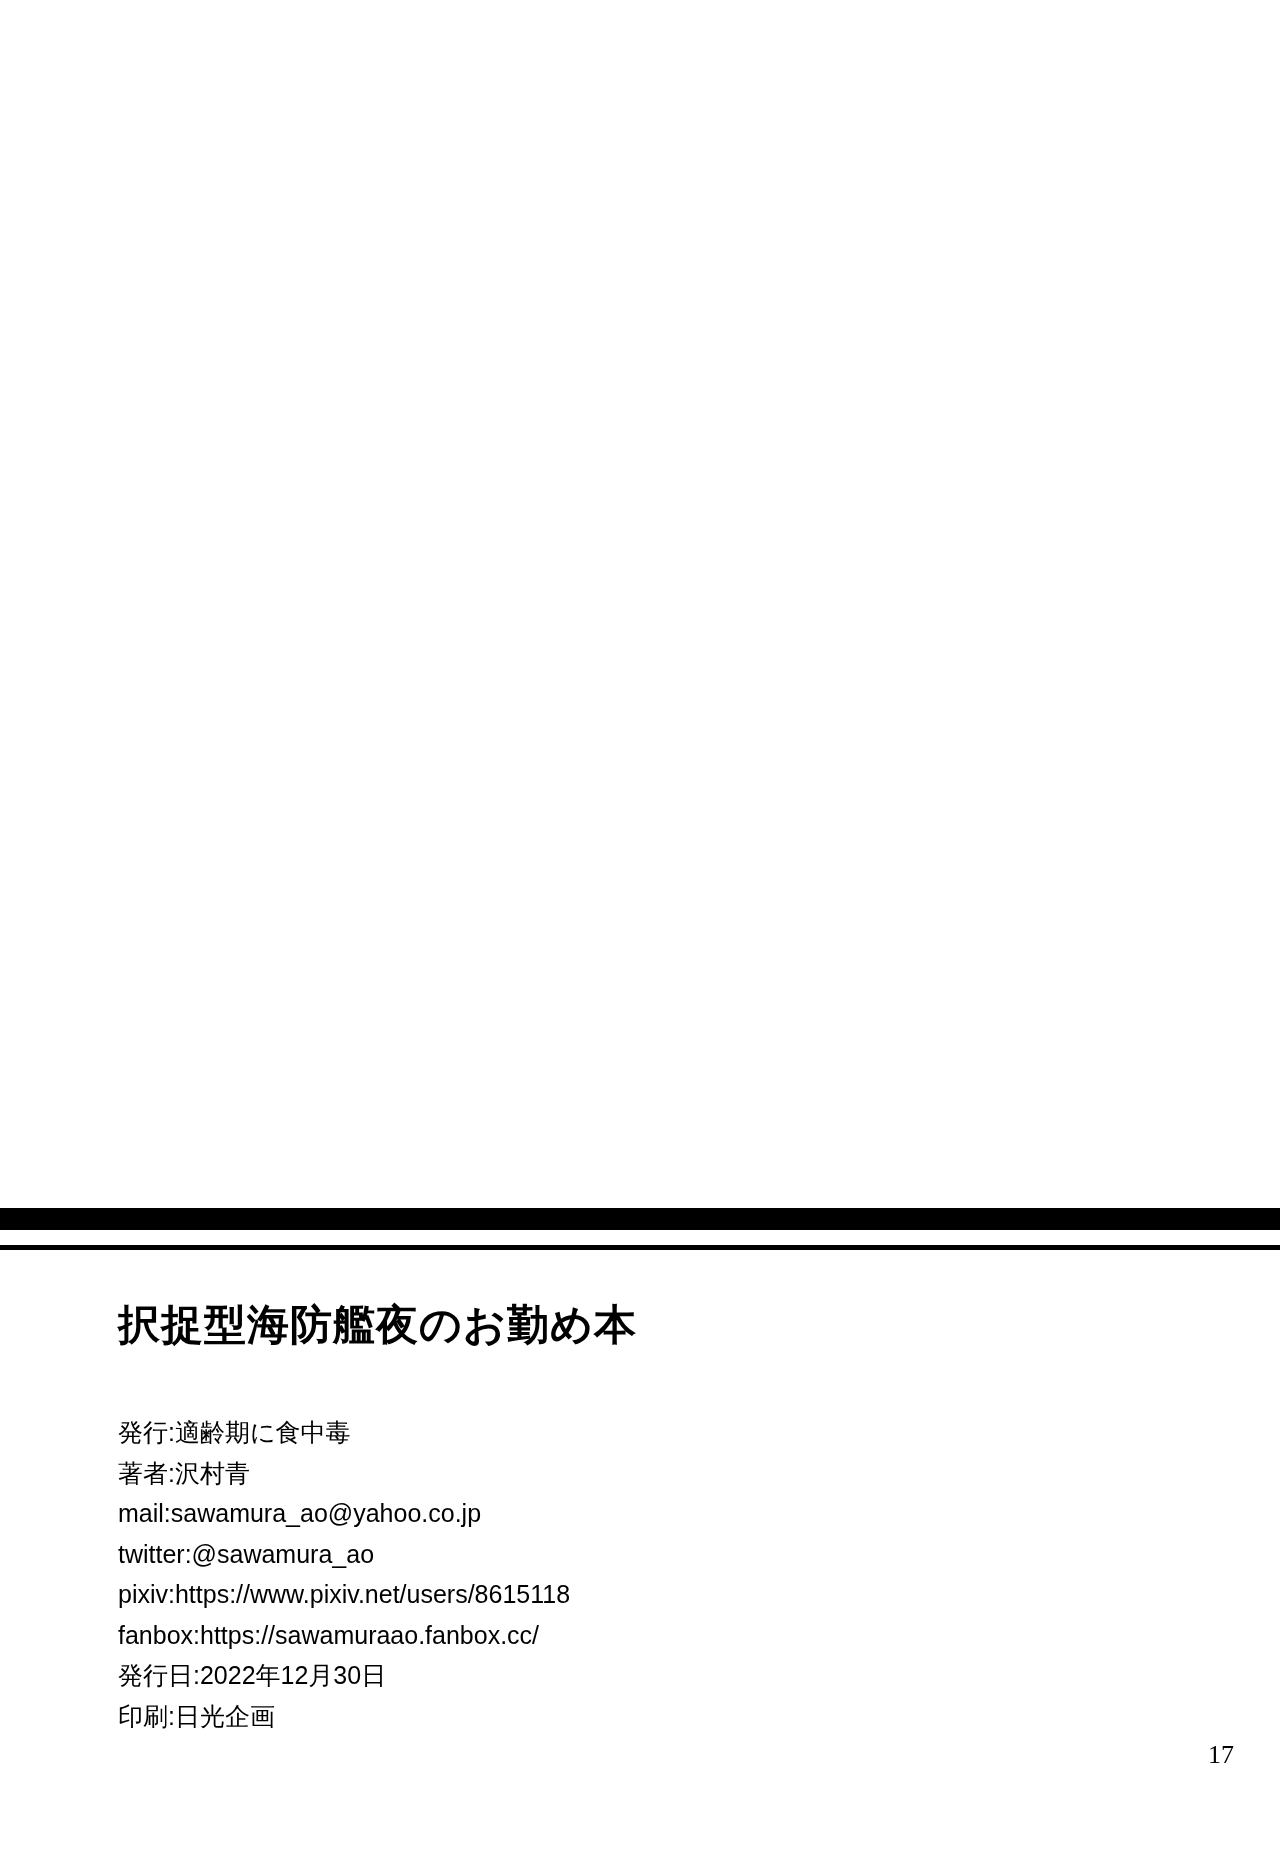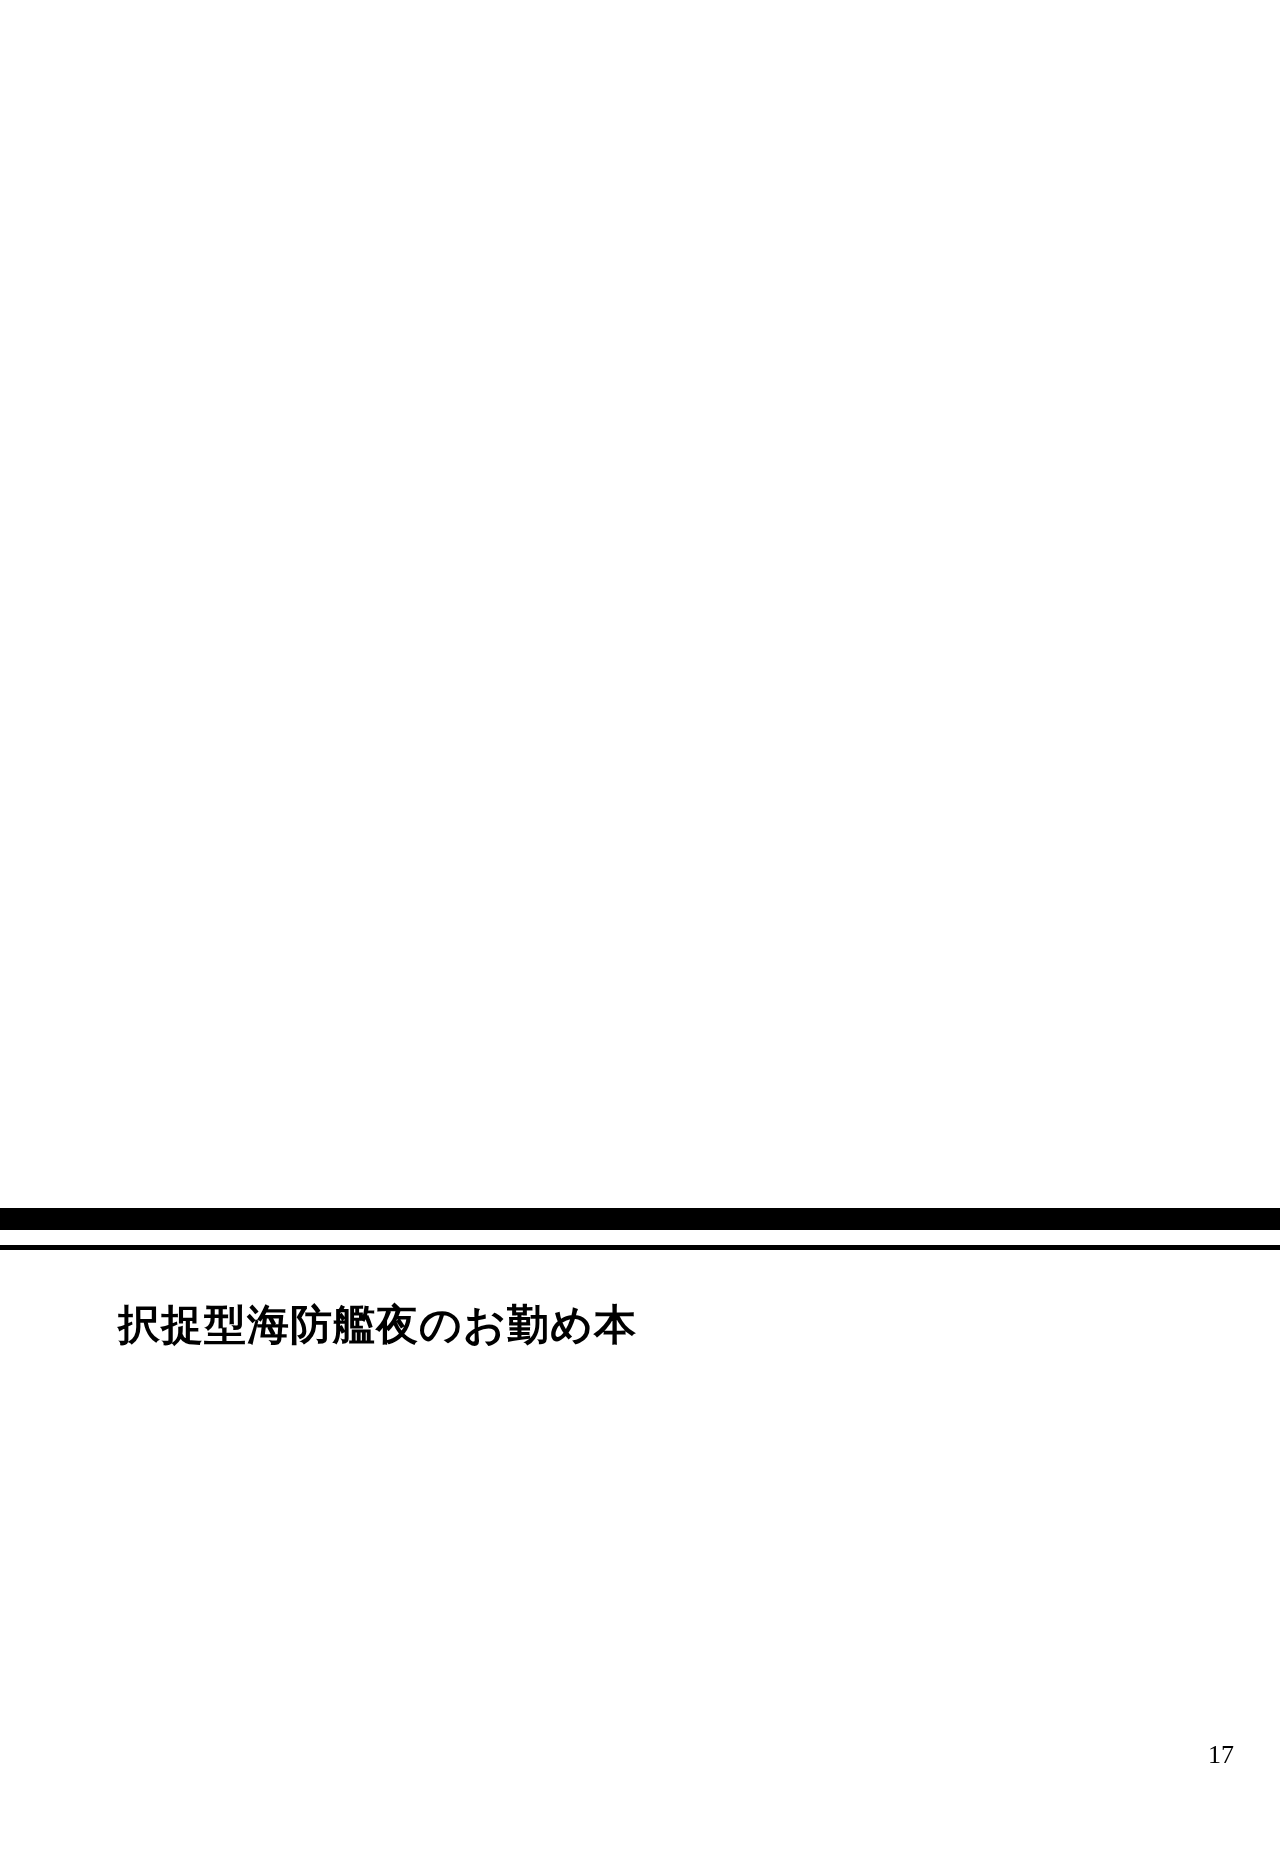--- a/index.html
+++ b/index.html
@@ -86,17 +86,27 @@
 <div class="page">
 
   <div class="blank-area"></div>
 
   <div class="rule-block rule-thick"></div>
   <div class="rule-block rule-gap"></div>
   <div class="rule-block rule-thin"></div>
 
   <div class="colophon">
     <div class="colophon-title">択捉型海防艦夜のお勤め本</div>
+    <div class="credits">
+      <p class="credit-line">発行:適齢期に食中毒</p>
+      <p class="credit-line">著者:沢村青</p>
+      <p class="credit-line">mail:sawamura_ao@yahoo.co.jp</p>
+      <p class="credit-line">twitter:@sawamura_ao</p>
+      <p class="credit-line">pixiv:https://www.pixiv.net/users/8615118</p>
+      <p class="credit-line">fanbox:https://sawamuraao.fanbox.cc/</p>
+      <p class="credit-line">発行日:2022年12月30日</p>
+      <p class="credit-line">印刷:日光企画</p>
+    </div>
   </div>
 
   <div class="page-number">17</div>
 
 </div>
 
 </body></html>

